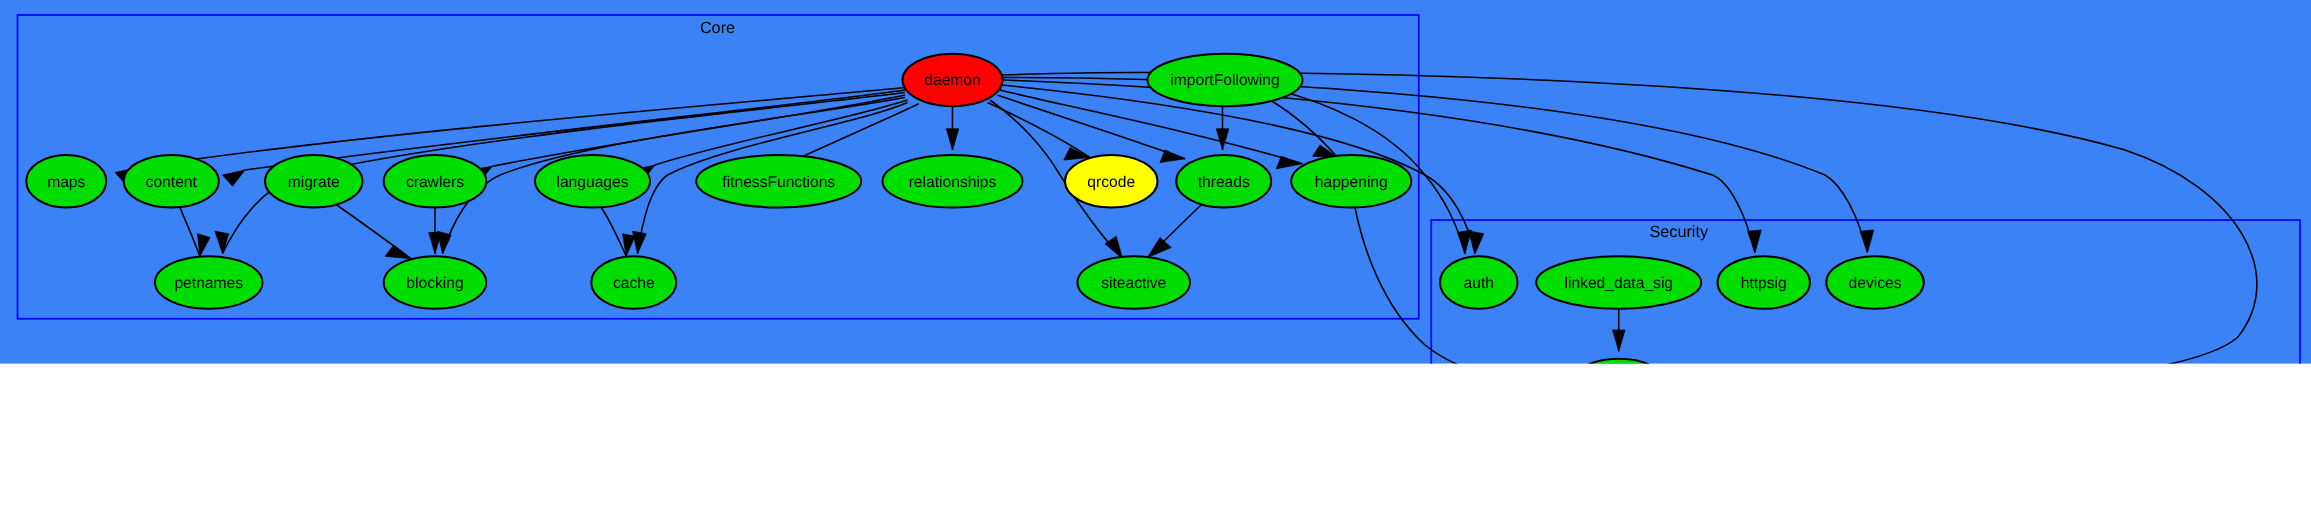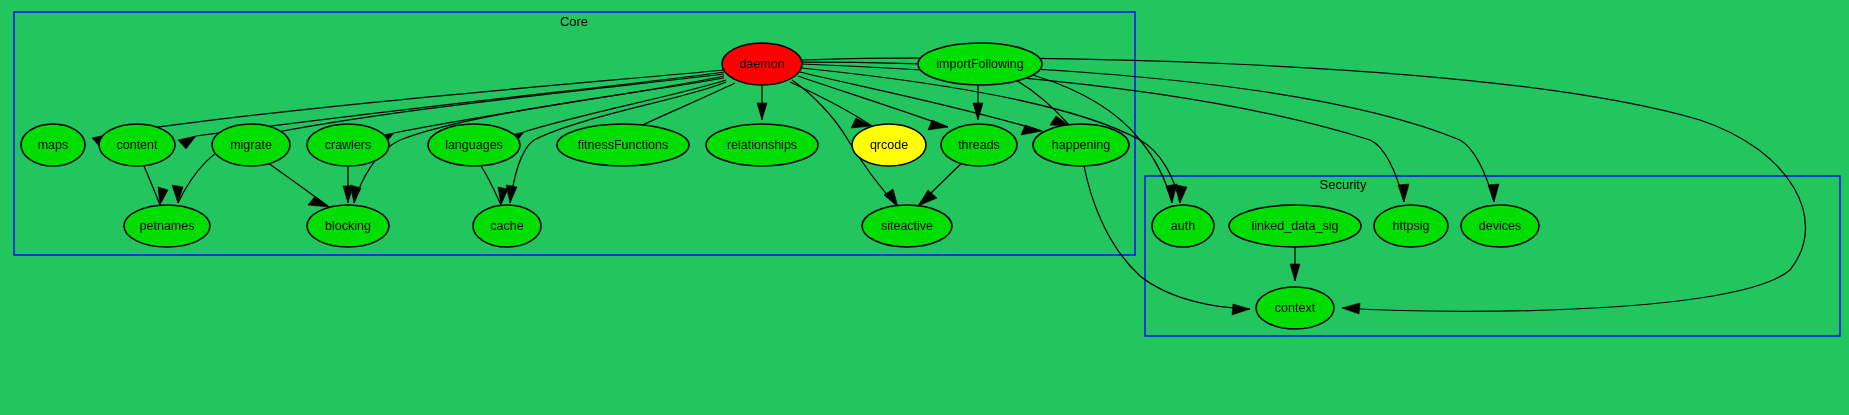--- a/index.html
+++ b/index.html
@@ -6,22 +6,22 @@
     margin: 0;
     padding: 0;
     background: #ffffff;
   }
   body {
     font-family: "Liberation Sans", sans-serif;
   }
   #canvas {
     position: relative;
     width: 1849px;
-    height: 415px;
-    background: #22c55e;
+    height: 291px;
+    background: #3b82f6;
     overflow: hidden;
   }
   svg#graph {
     display: block;
     width: 1849px;
     height: 415px;
   }
   .cluster-rect {
     fill: none;
     stroke: #0000ff;

